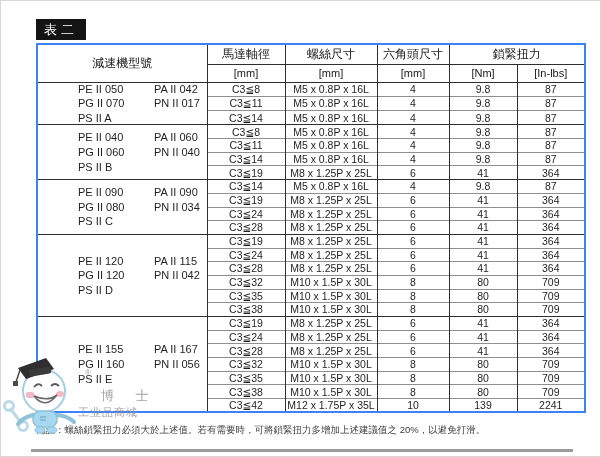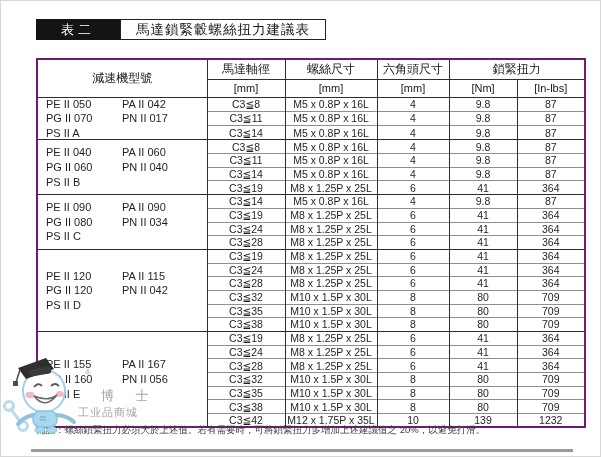--- a/index.html
+++ b/index.html
@@ -5,50 +5,50 @@
   * { margin:0; padding:0; box-sizing:border-box; }
   html,body { background:#fff; }
   #page {
     position:relative; width:601px; height:457px; background:#ffffff;
     border:1px solid #d8d8d8; overflow:hidden;
     font-family:"Liberation Sans","DejaVu Sans",sans-serif; color:#1c1c1c;
   }
   
   .title-row { position:absolute; left:35px; top:18px; display:flex; height:21px; }
   .title-tag {
-    width:84px; background:#141414; color:#fff; font-size:13px;
+    width:50px; background:#141414; color:#fff; font-size:13px;
     display:flex; align-items:center; justify-content:center; letter-spacing:4px;
   }
   .title-box {
     width:206px; border:1px solid #222; font-size:13.5px; letter-spacing:1px;
     display:flex; align-items:center; justify-content:center; color:#171717;
   }
   
   table.spec {
-    position:absolute; left:35px; top:57px; width:548px;
-    border-collapse:collapse; table-layout:fixed; border:2px solid #701a75;
+    position:absolute; left:35px; top:42px; width:548px;
+    border-collapse:collapse; table-layout:fixed; border:2px solid #3b82f6;
   }
   col.c-model{width:170px} col.c-shaft{width:78px} col.c-screw{width:92px}
   col.c-hex{width:72px} col.c-nm{width:68px} col.c-lbs{width:68px}
   thead tr.hr1 { height:20px; } thead tr.hr2 { height:18px; }
   th {
     border:1px solid #2e2e2e; font-weight:normal; font-size:12px;
     text-align:center; color:#171717; padding:0; line-height:1.1;
   }
   th.unit { font-size:11px; }
   tbody tr { height:13.7px; }
   tbody td {
     border-left:1px solid #2e2e2e; border-right:1px solid #2e2e2e;
     font-size:10.5px; text-align:center; padding:0; line-height:1;
     color:#1f1f1f; white-space:nowrap; overflow:hidden;
   }
   tbody tr.group-start td { border-top:1.5px solid #2e2e2e; }
   tbody tr.inner td { border-top:1px solid #8f8f8f; }
   td.model-cell { vertical-align:middle; }
-  .model-lines { display:flex; flex-direction:column; gap:2px; padding-left:8px; }
+  .model-lines { display:flex; flex-direction:column; gap:2px; padding-left:40px; }
   .model-line { display:flex; font-size:11px; line-height:1.15; text-align:left; }
   .model-line .ml { width:76px; } .model-line .mr { flex:1; }
   
   .footnote {
     position:absolute; left:35px; top:423px; width:548px;
     font-size:9.5px; color:#3d3d3d; line-height:1.3;
   }
   
   .bottom-rule { position:absolute; left:30px; top:448px; width:542px; height:3px; background:#9a9a9a; }
   
@@ -58,21 +58,20 @@
   .wm-reg { position:absolute; left:84px; top:367px; font-size:8px; color:rgba(145,145,145,.85); pointer-events:none; }
   .mascot { position:absolute; left:1px; top:355px; pointer-events:none; }
 </style>
 </head>
 <body>
 
 <div id="page">
 
   <div class="title-row">
     <div class="title-tag">表二</div>
-    <div class="title-box">馬達鎖緊轂螺絲扭力建議表</div>
   </div>
 
   <table class="spec">
     <colgroup>
       <col class="c-model">
         <col class="c-shaft">
         <col class="c-screw">
       <col class="c-hex">
         <col class="c-nm">
         <col class="c-lbs">
@@ -333,21 +332,21 @@
           <td>M10 x 1.5P x 30L</td>
           <td>8</td>
           <td>80</td>
           <td>709</td>
         </tr>
         <tr class="inner">
           <td>C3≦42</td>
           <td>M12 x 1.75P x 35L</td>
           <td>10</td>
           <td>139</td>
-          <td>1232</td>
+          <td>2241</td>
         </tr>
       </tbody>
   </table>
 
   <div class="footnote">備註：螺絲鎖緊扭力必須大於上述值。若有需要時，可將鎖緊扭力多增加上述建議值之 20%，以避免打滑。</div>
 
   <div class="bottom-rule"></div>
 
   <svg class="mascot" width="108" height="78" viewBox="0 0 108 78">
 

